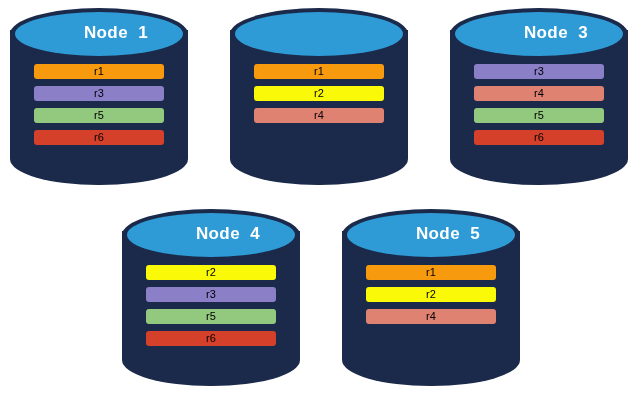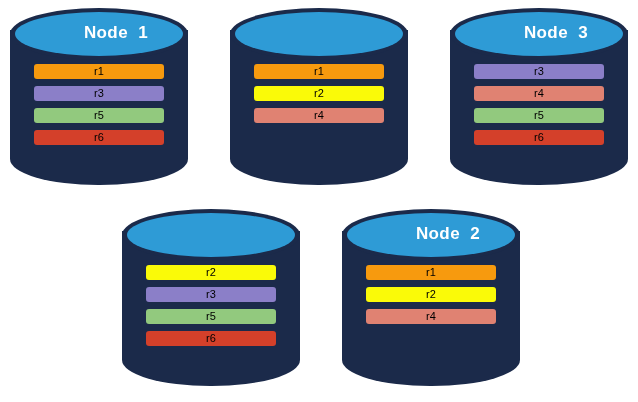--- a/index.html
+++ b/index.html
@@ -127,31 +127,32 @@
         <div class="replica" style="background: rgb(139, 127, 200); color: rgb(0, 0, 0);">r3</div>
         <div class="replica" style="background: rgb(224, 130, 114); color: rgb(0, 0, 0);">r4</div>
         <div class="replica" style="background: rgb(146, 201, 126); color: rgb(0, 0, 0);">r5</div>
         <div class="replica" style="background: rgb(212, 64, 42); color: rgb(0, 0, 0);">r6</div>
       </div>
     </div>
     <div class="node" style="left: 122px; top: 209px;">
       <div class="cyl-body" style="background: rgb(27, 42, 74);"></div>
       <div class="cyl-top" style="background: rgb(27, 42, 74);"></div>
       <div class="cyl-top-face" style="background: rgb(46, 155, 214);"></div>
+      <div class="node-title" style="color: rgb(255, 255, 255);">Node  4</div>
       <div class="replica-list">
         <div class="replica" style="background: rgb(250, 250, 8); color: rgb(0, 0, 0);">r2</div>
         <div class="replica" style="background: rgb(139, 127, 200); color: rgb(0, 0, 0);">r3</div>
         <div class="replica" style="background: rgb(146, 201, 126); color: rgb(0, 0, 0);">r5</div>
         <div class="replica" style="background: rgb(212, 64, 42); color: rgb(0, 0, 0);">r6</div>
       </div>
     </div>
     <div class="node" style="left: 342px; top: 209px;">
       <div class="cyl-body" style="background: rgb(27, 42, 74);"></div>
       <div class="cyl-top" style="background: rgb(27, 42, 74);"></div>
       <div class="cyl-top-face" style="background: rgb(46, 155, 214);"></div>
-      <div class="node-title" style="color: rgb(255, 255, 255);">Node  2</div>
+      <div class="node-title" style="color: rgb(255, 255, 255);">Node  5</div>
       <div class="replica-list">
         <div class="replica" style="background: rgb(247, 154, 14); color: rgb(0, 0, 0);">r1</div>
         <div class="replica" style="background: rgb(250, 250, 8); color: rgb(0, 0, 0);">r2</div>
         <div class="replica" style="background: rgb(224, 130, 114); color: rgb(0, 0, 0);">r4</div>
       </div>
     </div>
   </div>
 
 </body></html>

